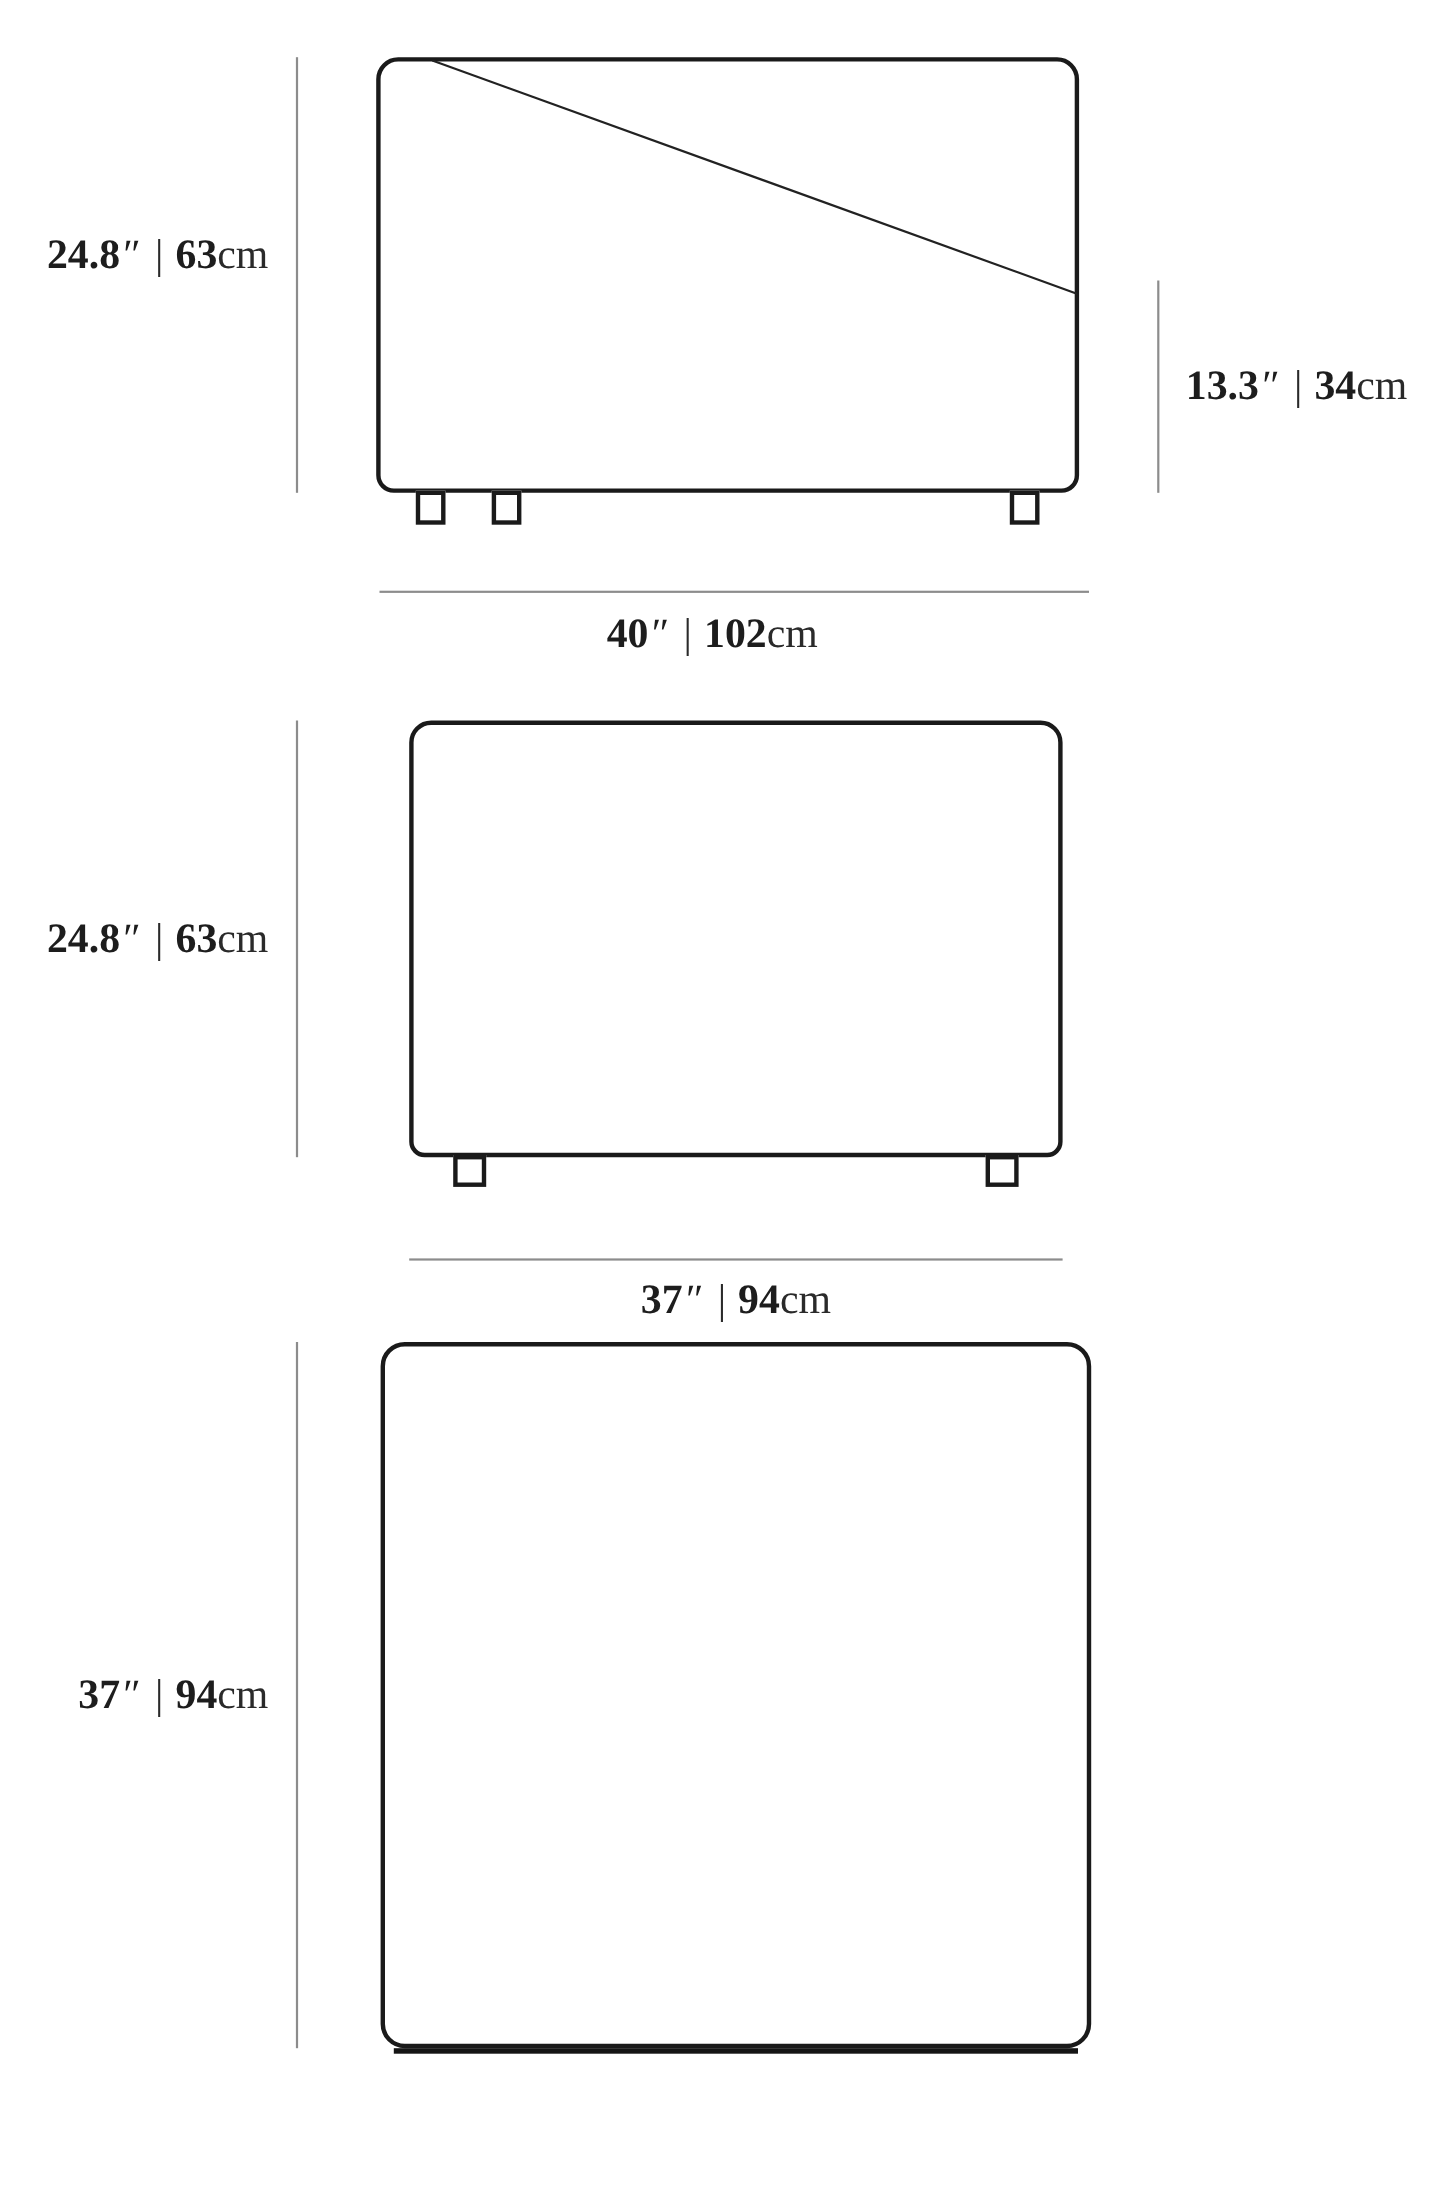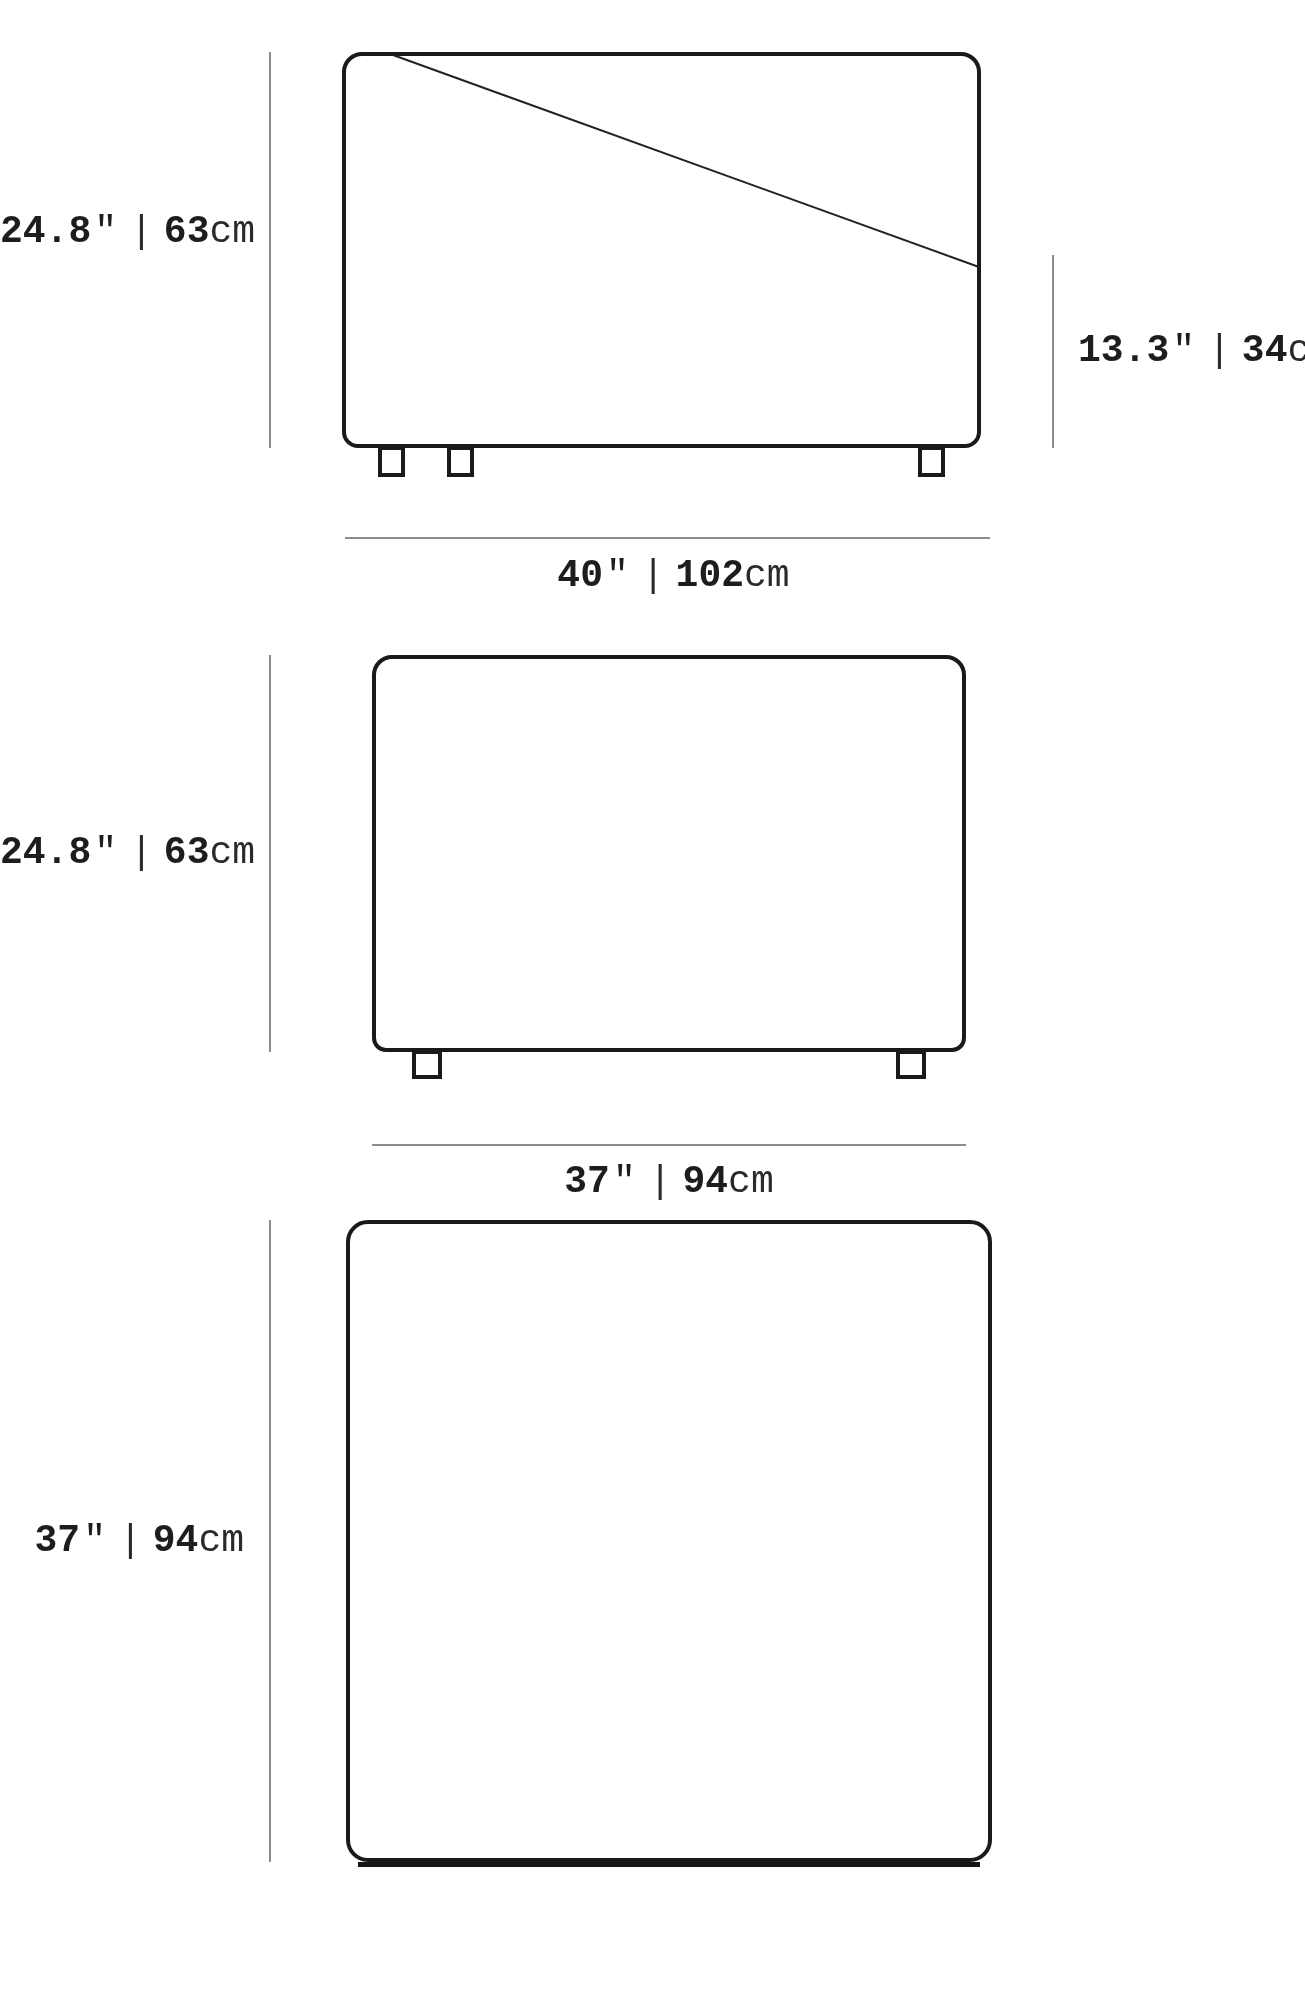--- a/index.html
+++ b/index.html
@@ -1,21 +1,21 @@
 <!DOCTYPE html>
 <html><head>
 <meta charset="utf-8">
 <style>
   html,body{margin:0;padding:0;background:#ffffff;}
   .canvas{
     position:relative;
     width:1305px;
     height:2000px;
     background:#ffffff;
-    font-family:Liberation Mono, monospace;
+    font-family:Liberation Serif, serif;
     overflow:hidden;
   }
   
   .outline{
     position:absolute;
     box-sizing:border-box;
     border:4px solid #1a1a1a;
     background:#ffffff;
   }
   .foot{
@@ -78,21 +78,21 @@
     <div class="foot" style="left:918px;top:446px;width:27px;height:31px;"></div>
 
     <div class="dim-line-v" style="left:1052px;top:255px;height:193px;"></div>
 
     <div class="dim-label" style="left:1078px;top:351px;">
       <span class="num">13.3</span><span class="mark">″</span><span class="sep">|</span><span class="num">34</span><span class="unit">cm</span>
     </div>
 
     <div class="dim-line-h" style="left:345px;top:537px;width:645px;"></div>
 
-    <div class="dim-label center-align" style="left:354px;width:639px;top:576px;">
+    <div class="dim-label center-align" style="left:328px;width:639px;top:576px;">
       <span class="num">40</span><span class="mark">″</span><span class="sep">|</span><span class="num">102</span><span class="unit">cm</span>
     </div>
   </div>
 
   <div>
 
     <div class="dim-line-v" style="left:269px;top:655px;height:397px;"></div>
 
     <div class="dim-label right-align" style="left:0px;width:244px;top:853px;">
       <span class="num">24.8</span><span class="mark">″</span><span class="sep">|</span><span class="num">63</span><span class="unit">cm</span>

